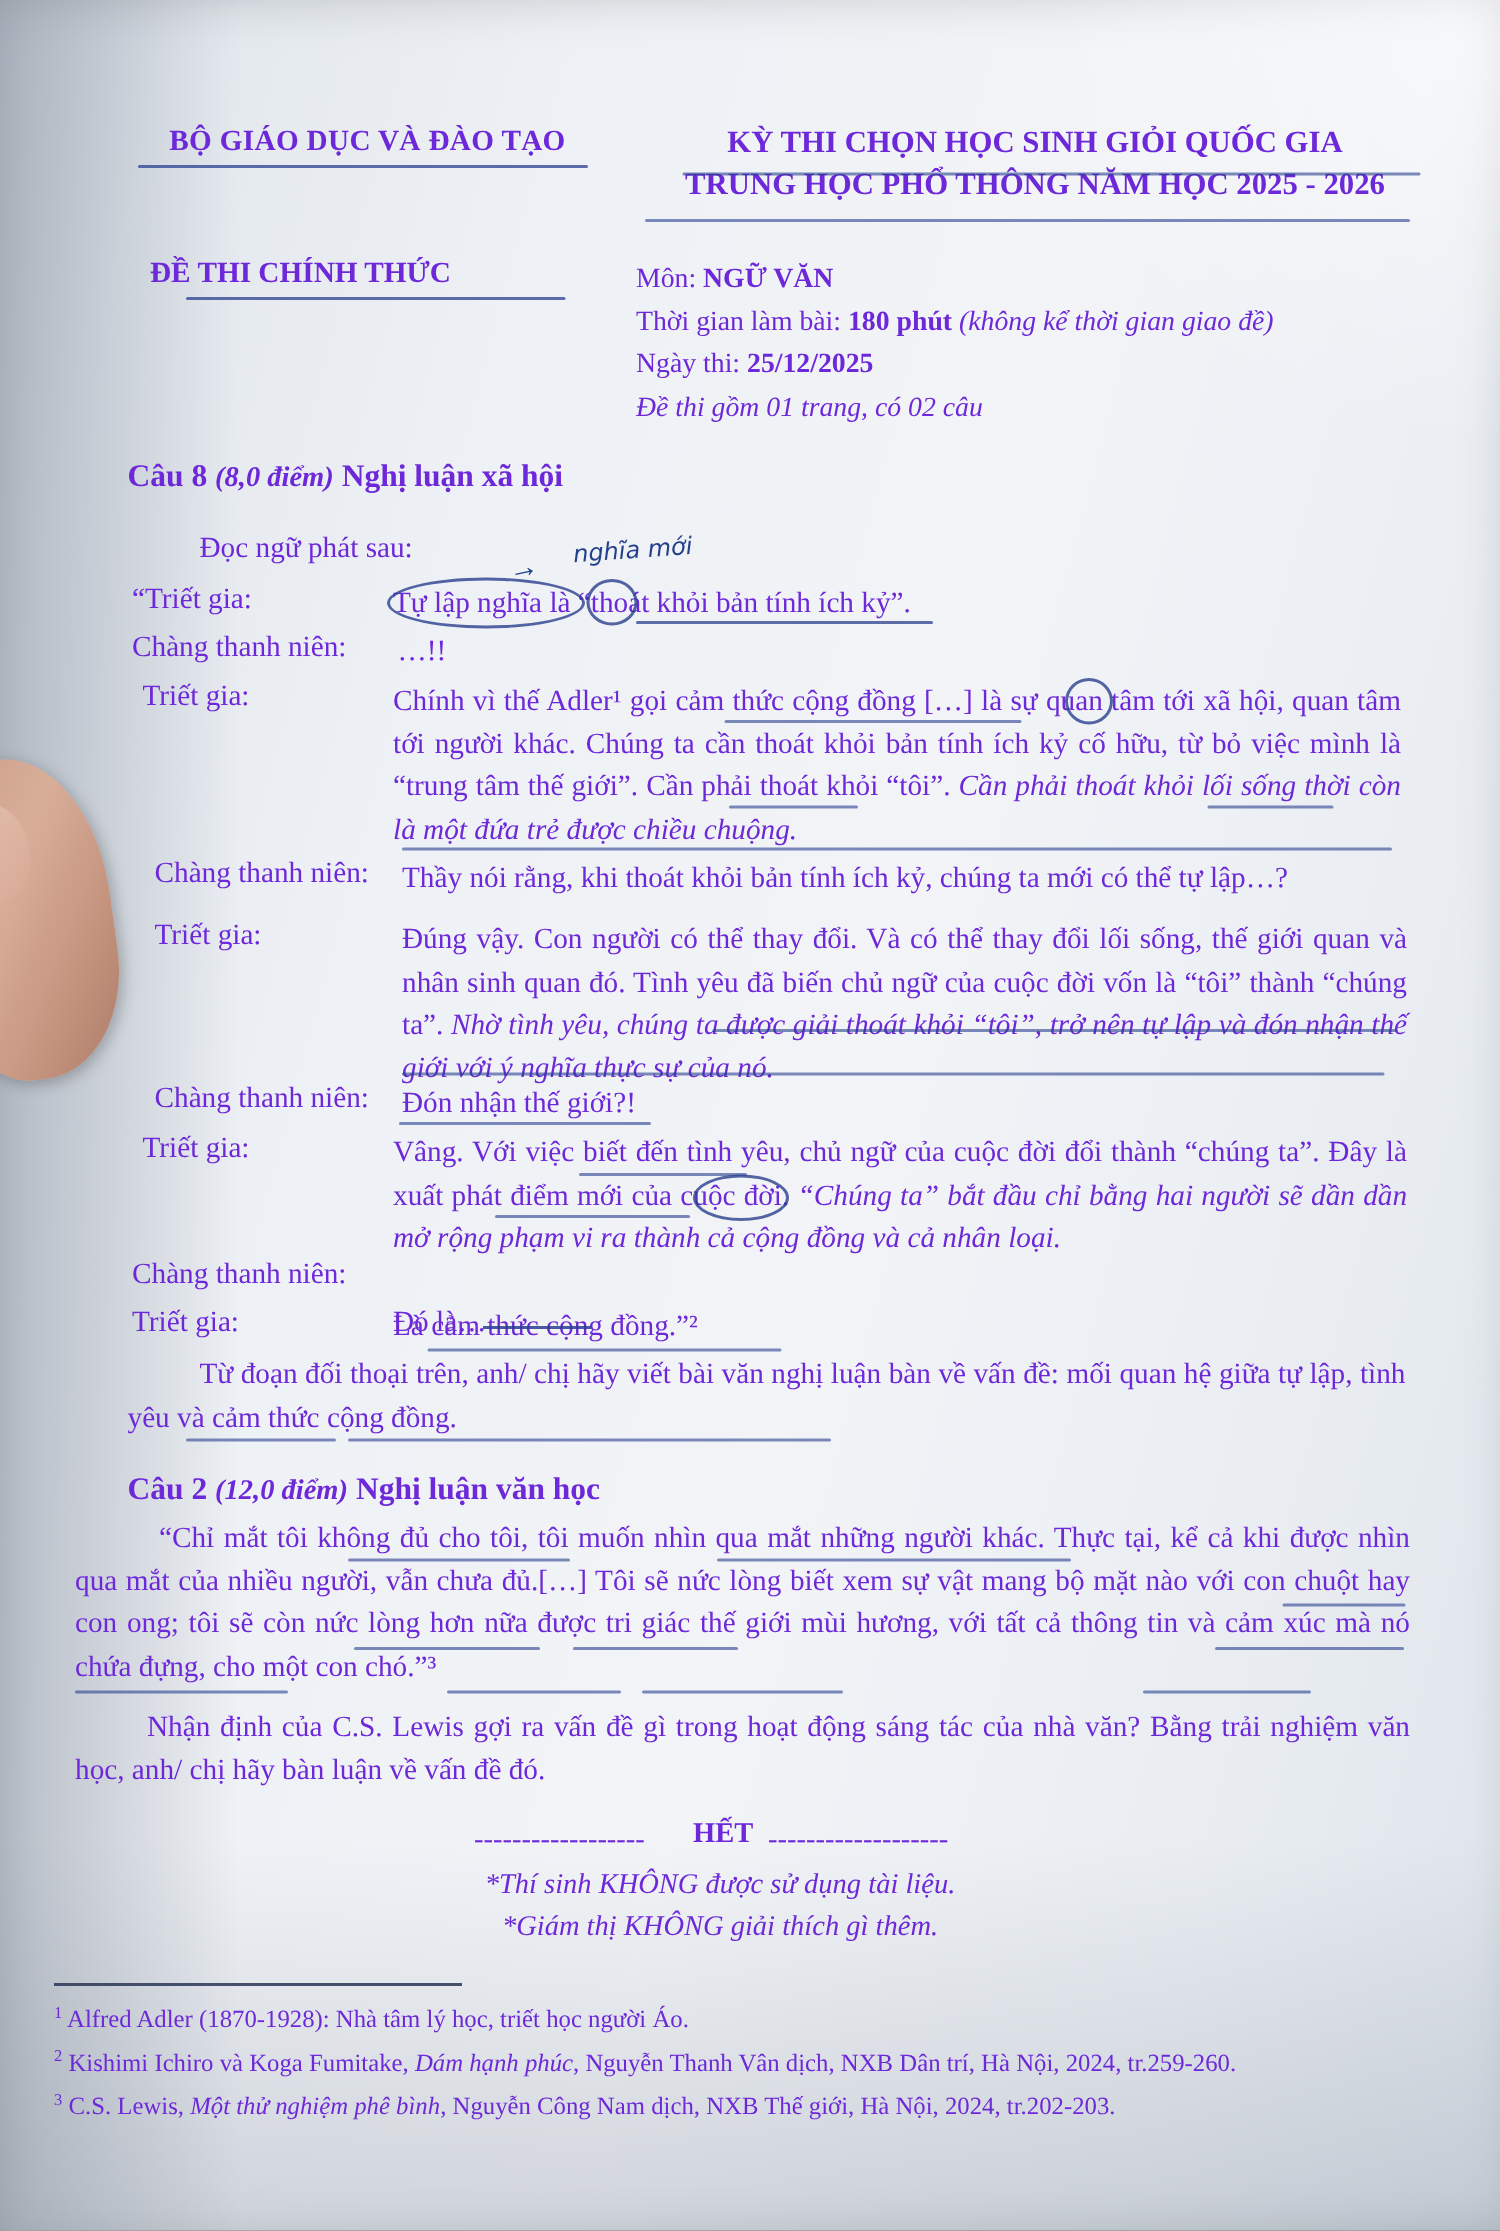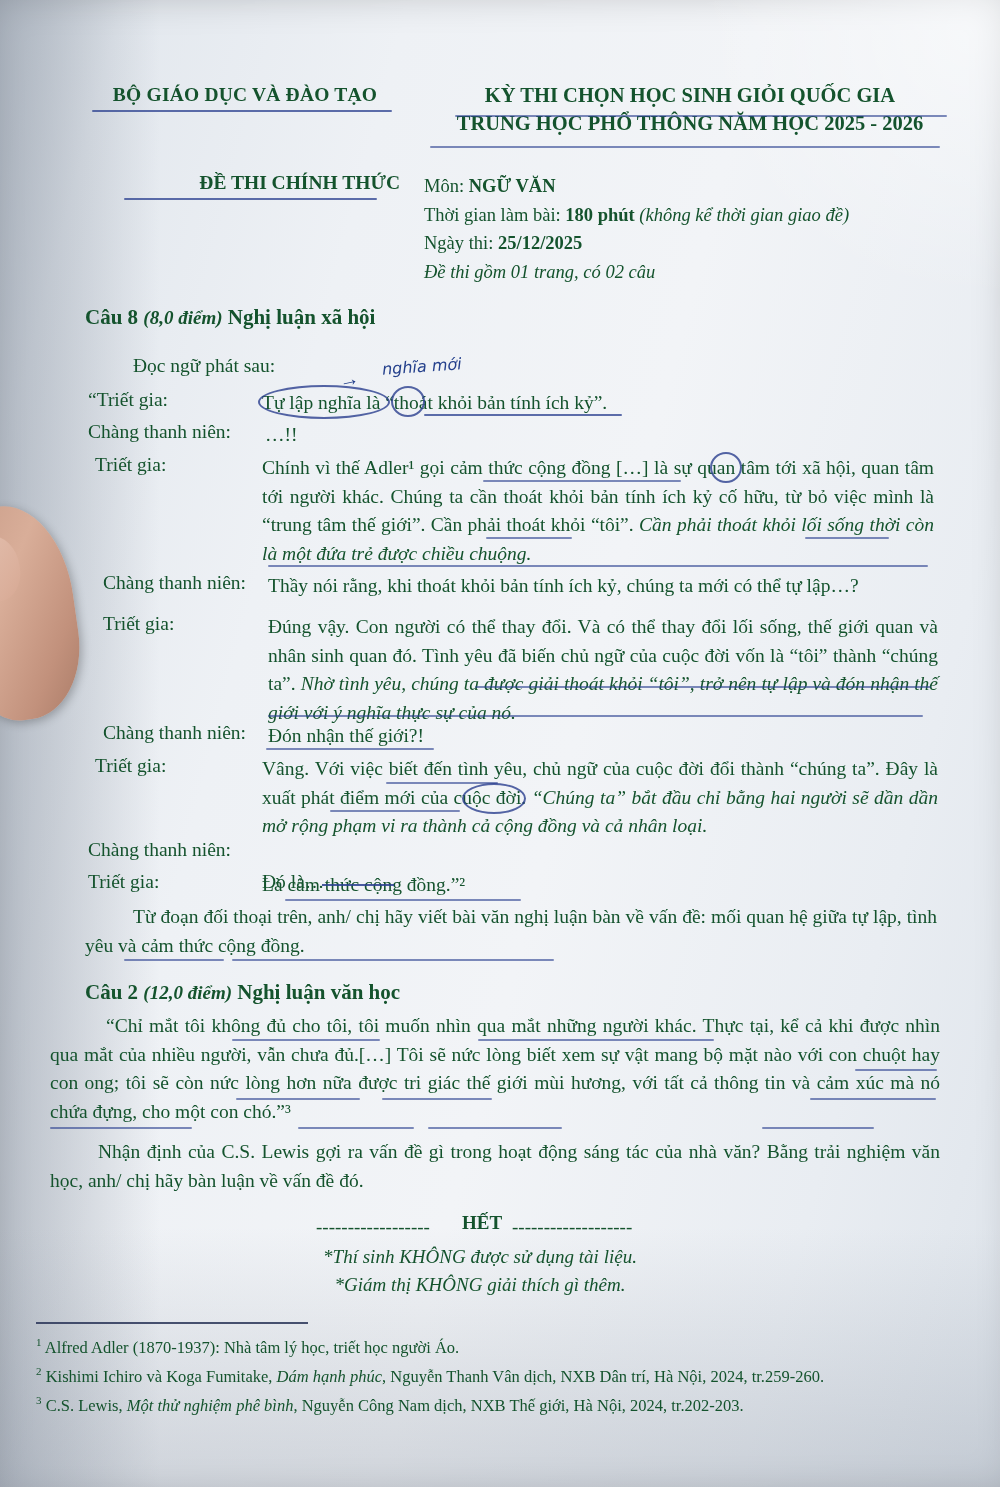--- a/index.html
+++ b/index.html
@@ -68,21 +68,21 @@
   }
 
   .content {
     position: absolute;
     left: 0; top: 0;
     width: 1000px;
     height: 1487px;
     color: #1c2a52;
   }
   .ink {
-    color: #14532d;
+    color: #6d28d9;
   }
   
   .hdr-left {
     position: absolute;
     left: 85px; top: 84px;
     width: 320px;
     text-align: center;
     font-weight: bold;
     font-size: 19.5px;
     letter-spacing: .2px;
@@ -93,21 +93,21 @@
     width: 540px;
     text-align: center;
     font-weight: bold;
     font-size: 20.5px;
     line-height: 1.35;
   }
   .hdr-official {
     position: absolute;
     left: 100px; top: 172px;
     width: 300px;
-    text-align: right;
+    text-align: left;
     font-weight: bold;
     font-size: 19.5px;
   }
   .meta {
     position: absolute;
     left: 424px; top: 172px;
     width: 560px;
     font-size: 18.5px;
     line-height: 1.55;
   }
@@ -344,21 +344,21 @@
     <div class="hr-dashes ink" style="left:462px; top:1212px; font-weight:bold;">HẾT</div>
     <div class="hr-dashes ink" style="left:512px; top:1216px;">-------------------</div>
 
     <div class="footer-note ink" style="left:260px; top:1246px; width:440px;">*Thí sinh KHÔNG được sử dụng tài liệu.</div>
     <div class="footer-note ink" style="left:260px; top:1274px; width:440px;">*Giám thị KHÔNG giải thích gì thêm.</div>
 
     <div class="fn-rule"></div>
 
     <div class="footnote ink" style="top:1334px;">
       <sup>1</sup>
-      <span>Alfred Adler (1870-1937): Nhà tâm lý học, triết học người Áo.</span>
+      <span>Alfred Adler (1870-1928): Nhà tâm lý học, triết học người Áo.</span>
     </div>
 
     <div class="footnote ink" style="top:1363px;">
       <sup>2</sup>
       <span>Kishimi Ichiro và Koga Fumitake, </span><i>Dám hạnh phúc</i><span>, Nguyễn Thanh Vân dịch, NXB Dân trí, Hà Nội, 2024, tr.259-260.</span>
     </div>
 
     <div class="footnote ink" style="top:1392px;">
       <sup>3</sup>
       <span>C.S. Lewis, </span><i>Một thử nghiệm phê bình</i><span>, Nguyễn Công Nam dịch, NXB Thế giới, Hà Nội, 2024, tr.202-203.</span>

